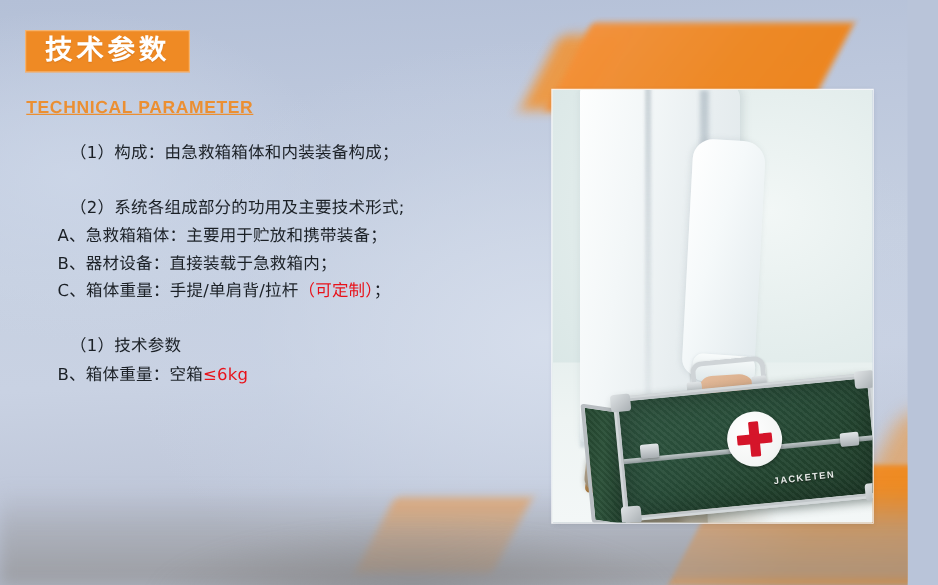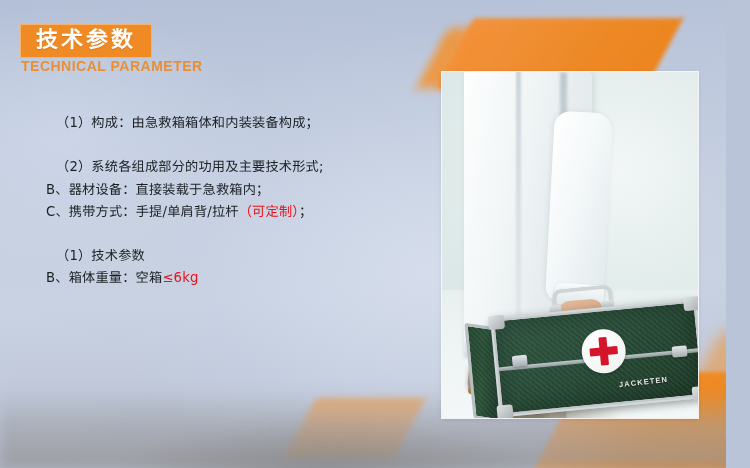--- a/index.html
+++ b/index.html
@@ -75,22 +75,23 @@
     display:inline-block;
     box-shadow:0 0 0 1px rgba(255,255,255,.35) inset;
   }
   .hdr-cn{
     color:#ffffff;font-size:22px;font-weight:bold;letter-spacing:3px;
     line-height:26px;white-space:nowrap;
     text-shadow:0 1px 1px rgba(150,70,0,.25);
   }
   .hdr-en{
     color:#ef8a24;font-size:14px;font-weight:bold;letter-spacing:.5px;
-    margin-top:0;margin-left:1px;white-space:nowrap;
+    margin-top:19px;margin-left:1px;white-space:nowrap;
     opacity:.92;
+    text-decoration:underline;
   }
 
   
   .copy{
     position:absolute;left:22px;top:112px;width:412px;
     color:#1b2026;
     font-size:13.2px;
     line-height:22.3px;
     letter-spacing:.2px;
     font-family:"DejaVu Sans","Liberation Sans",sans-serif;
@@ -293,22 +294,23 @@
     <div class="hdr-en">TECHNICAL PARAMETER</div>
   </div>
 
   <div class="copy">
 
     <p class="indent">（1）构成：由急救箱箱体和内装装备构成；</p>
 
     <div class="spacer"></div>
 
     <p class="indent">（2）系统各组成部分的功用及主要技术形式;</p>
+    <p>A、急救箱箱体：主要用于贮放和携带装备；</p>
     <p>B、器材设备：直接装载于急救箱内；</p>
-    <p><span>C、携带方式：手提/单肩背/拉杆</span><span class="hl">（可定制）</span><span>；</span></p>
+    <p><span>C、箱体重量：手提/单肩背/拉杆</span><span class="hl">（可定制）</span><span>；</span></p>
 
     <div class="spacer"></div>
 
     <p class="indent">（1）技术参数</p>
     <p><span>B、箱体重量：空箱</span><span class="hl">≤6kg</span></p>
 
   </div>
 
   <div class="photo">
     <div class="photo-bgwash"></div>

